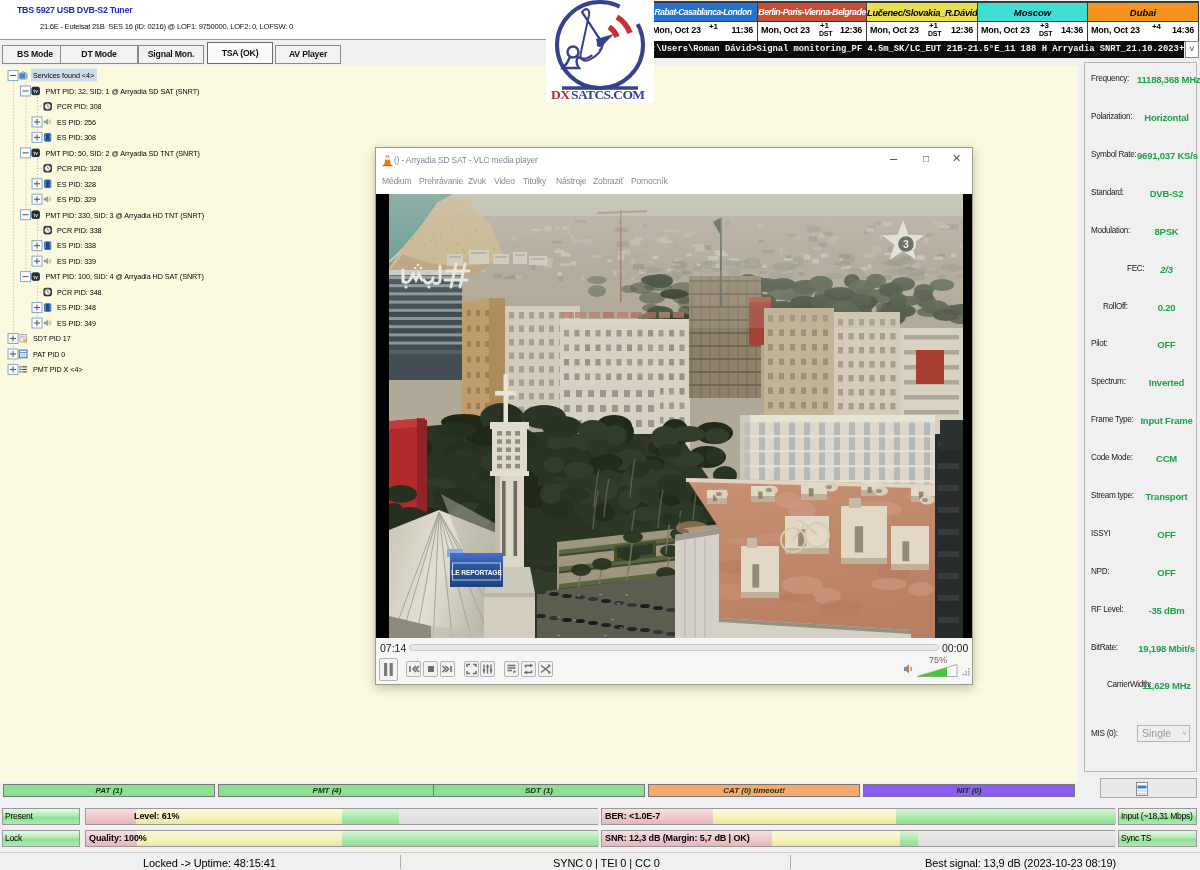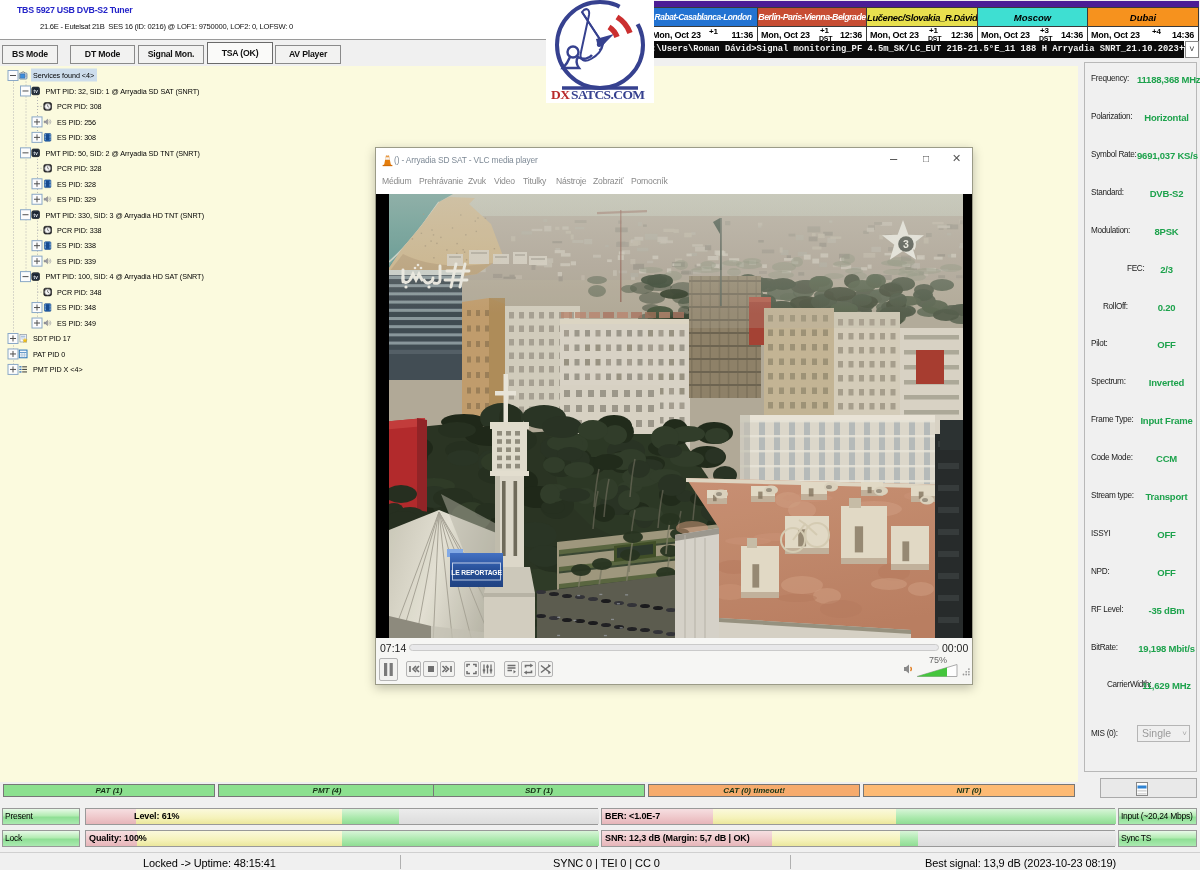--- a/index.html
+++ b/index.html
@@ -11,21 +11,21 @@
 #sepline{left:0;top:39px;width:1085px;height:1px;background:#9a9a9a;}
 #tabbar{left:0;top:40px;width:1085px;height:26px;background:#f0f0f0;}
 .tab{position:absolute;top:5px;height:19px;background:#f2f2f1;border:1px solid #8a8a8a;font-size:8.7px;font-weight:bold;color:#111;text-align:center;line-height:17px;letter-spacing:-0.2px;}
 .tab.sel{top:2px;height:22px;background:#fafaf9;border:1px solid #6a6a6a;line-height:21px;}
 #client{left:0;top:66px;width:1078px;height:716px;background:#fbfade;}
 #rightgap{left:1078px;top:59px;width:122px;height:723px;background:#f0f0f0;}
 #panel{left:1084px;top:62px;width:113px;height:710px;background:#f0f0f0;border:1px solid #b8b8b8;}
 .plabel{position:absolute;left:6px;font-size:8.2px;color:#222;letter-spacing:-0.3px;}
 .pvalue{position:absolute;left:52px;width:59px;text-align:center;font-size:9.5px;font-weight:bold;color:#1da24c;letter-spacing:-0.2px;white-space:nowrap;}
 
-#clocks{left:648px;top:1px;width:551px;height:40px;background:#fff;border-top:6px solid #4c1d95;}
+#clocks{left:648px;top:1px;width:551px;height:40px;background:#fff;border-top:1px solid #4c1d95;}
 .ck{position:absolute;top:0;height:20px;border:1px solid #3a3a3a;border-right:none;font-style:italic;font-weight:bold;text-align:center;}
 .ct{position:absolute;top:20px;height:20px;background:#fff;border:1px solid #3a3a3a;border-top:none;border-right:none;font-weight:bold;font-size:9px;color:#000;letter-spacing:-0.2px;}
 #console{left:651px;top:41px;width:533px;height:17px;background:#0a0a0a;color:#f2f2f2;font-family:"Liberation Mono",monospace;font-size:8.8px;font-weight:bold;line-height:17px;white-space:nowrap;}
 #condrop{left:1185px;top:41px;width:14px;height:17px;background:#fff;border:1px solid #888;font-size:9px;color:#333;text-align:center;line-height:15px;}
 #logo{left:546px;top:0;width:108px;height:103px;background:#fff;}
 
 #botarea{left:0;top:782px;width:1200px;height:88px;background:#f0f0f0;}
 .pbar{position:absolute;top:784px;height:13px;border:1px solid #777;font-size:8px;font-style:italic;font-weight:bold;text-align:center;line-height:11px;color:#143214;}
 .gbar{position:absolute;height:17px;border:1px solid #999;font-size:8.5px;color:#000;line-height:15px;padding-left:2px;white-space:nowrap;overflow:hidden;letter-spacing:-0.25px;background:linear-gradient(#e8f9e8,#b2ecb2 45%,#8fdf95 55%,#aaeab0);}
 .mbar{position:absolute;height:17px;border:1px solid #999;font-size:9px;font-weight:bold;color:#000;line-height:15px;letter-spacing:-0.1px;}
@@ -44,22 +44,22 @@
 .vbtn{position:absolute;background:#f2f2f0;border:1px solid #b4b4b4;border-radius:2px;}
 .wbtn{position:absolute;top:0;font-size:13px;color:#444;font-weight:normal;}
 </style>
 </head>
 <body>
 <div class="abs" id="titlebar"></div>
 <div class="abs" id="apptitle">TBS 5927 USB DVB-S2 Tuner</div>
 <div class="abs" id="appsub">21.6E - Eutelsat 21B&nbsp; SES 16 (ID: 0216) @ LOF1: 9750000, LOF2: 0, LOFSW: 0</div>
 <div class="abs" id="sepline"></div>
 <div class="abs" id="tabbar">
- <div class="tab" style="left:2px;width:56px;">BS Mode</div>
- <div class="tab" style="left:70px;width:65px;">DT Mode</div>
+ <div class="tab" style="left:2px;width:66px;">BS Mode</div>
+ <div class="tab" style="left:60px;width:78px;">DT Mode</div>
  <div class="tab" style="left:138px;width:66px;">Signal Mon.</div>
  <div class="tab sel" style="left:207px;width:66px;">TSA (OK)</div>
  <div class="tab" style="left:275px;width:66px;">AV Player</div>
 </div>
 <div class="abs" id="client"></div>
 <div class="abs" id="rightgap"></div>
 <div class="abs" id="treebox" style="left:0;top:66px;width:430px;height:315px;">
     <svg width="430" height="315" style="position:absolute;left:0;top:0;">
 <line x1="13.5" y1="15.5" x2="13.5" y2="303.4" stroke="#b4b4b4" stroke-width="1" stroke-dasharray="1 2"></line>
 <line x1="26" y1="15.5" x2="26" y2="210.6" stroke="#b4b4b4" stroke-width="1" stroke-dasharray="1 2"></line>
@@ -291,21 +291,21 @@
     <div class="pvalue" style="top:11px;">11188,368 MHz</div>
  <div class="plabel" style="top:49px;">Polarization:</div>
     <div class="pvalue" style="top:49px;">Horizontal</div>
  <div class="plabel" style="top:87px;">Symbol Rate:</div>
     <div class="pvalue" style="top:87px;">9691,037 KS/s</div>
  <div class="plabel" style="top:125px;">Standard:</div>
     <div class="pvalue" style="top:125px;">DVB-S2</div>
  <div class="plabel" style="top:163px;">Modulation:</div>
     <div class="pvalue" style="top:163px;">8PSK</div>
  <div class="plabel" style="top:201px;margin-left:36px;">FEC:</div>
-    <div class="pvalue" style="top:201px;">2/3</div>
+    <div class="pvalue" style="top:201px;font-style:italic;">2/3</div>
  <div class="plabel" style="top:239px;padding-left:12px;">RollOff:</div>
     <div class="pvalue" style="top:239px;">0.20</div>
  <div class="plabel" style="top:276px;">Pilot:</div>
     <div class="pvalue" style="top:276px;">OFF</div>
  <div class="plabel" style="top:314px;">Spectrum:</div>
     <div class="pvalue" style="top:314px;">Inverted</div>
  <div class="plabel" style="top:352px;">Frame Type:</div>
     <div class="pvalue" style="top:352px;">Input Frame</div>
  <div class="plabel" style="top:390px;">Code Mode:</div>
     <div class="pvalue" style="top:390px;">CCM</div>
@@ -376,21 +376,21 @@
 <path d="M 71 17 A 31 31 0 0 1 84 33" fill="none" stroke="#cb2f2f" stroke-width="5.5"></path>
 <text x="5" y="99" font-size="13.5" font-weight="bold" fill="#b82a2a" style="font-family:'Liberation Serif',serif;letter-spacing:-0.6px;">DX</text>
 <text x="25" y="99" font-size="13.5" font-weight="bold" fill="#36418f" style="font-family:'Liberation Serif',serif;letter-spacing:-0.6px;">SATCS.COM</text>
 </svg>
 </div>
 <div class="abs" id="botarea"></div>
 <div class="pbar" style="left:3px;width:212px;background:#8ce08f;">PAT (1)</div>
 <div class="pbar" style="left:218px;width:218px;background:#8ce08f;">PMT (4)</div>
 <div class="pbar" style="left:433px;width:212px;background:#8ce08f;">SDT (1)</div>
 <div class="pbar" style="left:648px;width:212px;background:#f6ab6d;">CAT (0) timeout!</div>
-<div class="pbar" style="left:863px;width:212px;background:#fdba74;">NIT (0)</div>
+<div class="pbar" style="left:863px;width:212px;background:#8b5cf6;">NIT (0)</div>
 <div class="abs" id="smallbox2" style="left:1100px;top:778px;width:97px;height:20px;background:#e9e9e9;border:1px solid #aaa;">
  <svg width="12" height="14" style="position:absolute;left:35px;top:3px;">
       <rect x="0.5" y="0.5" width="11" height="13" fill="#fdfdfd" stroke="#888"></rect>
       <rect x="1.5" y="3.5" width="9" height="3" fill="#2e83d4"></rect>
       <rect x="1.5" y="8" width="9" height="1.6" fill="#d8d8d8"></rect>
       <rect x="1.5" y="11" width="9" height="1.6" fill="#d8d8d8"></rect>
     </svg>
 </div>
 <div class="gbar" style="left:2px;top:808px;width:78px;">Present</div>
 <div class="gbar" style="left:2px;top:830px;width:78px;">Lock</div>
@@ -413,21 +413,21 @@
  <div class="seg" style="left:294px;width:220px;background:linear-gradient(#d8f5d8,#a9e8ab 60%,#90dd94);"></div>
  <span style="position:absolute;left:3px;">BER: &lt;1.0E-7</span>
 </div>
 <div class="mbar" style="left:601px;top:830px;width:514px;background:#e0e0e0;">
  <div class="seg" style="left:0;width:170px;background:linear-gradient(#f6dfe1,#eec6c9 60%,#e6b5b9);"></div>
  <div class="seg" style="left:170px;width:128px;background:linear-gradient(#fbf9dc,#f5f2ba 60%,#ebe79c);"></div>
  <div class="seg" style="left:298px;width:18px;background:linear-gradient(#d8f5d8,#a9e8ab 60%,#90dd94);"></div>
  <div class="seg" style="left:316px;width:198px;background:linear-gradient(#ececec,#dcdcdc);"></div>
  <span style="position:absolute;left:3px;">SNR: 12,3 dB (Margin: 5,7 dB | OK)</span>
 </div>
-<div class="gbar" style="left:1118px;top:808px;width:79px;">Input (~20,24 Mbps)</div>
+<div class="gbar" style="left:1118px;top:808px;width:79px;">Input (~18,31 Mbps)</div>
 <div class="gbar" style="left:1118px;top:830px;width:79px;">Sync TS</div>
 <div class="abs" id="statusbar">
  <span class="stx" style="left:143px;">Locked -&gt; Uptime: 48:15:41</span>
  <div class="stsep" style="left:400px;"></div>
  <span class="stx" style="left:553px;">SYNC 0 | TEI 0 | CC 0</span>
  <div class="stsep" style="left:790px;"></div>
  <span class="stx" style="left:925px;">Best signal: 13,9 dB (2023-10-23 08:19)</span>
 </div>
 <div class="abs" id="vlc">
  <svg class="abs" style="left:6px;top:6px;" width="11" height="13" viewBox="0 0 14 16">

